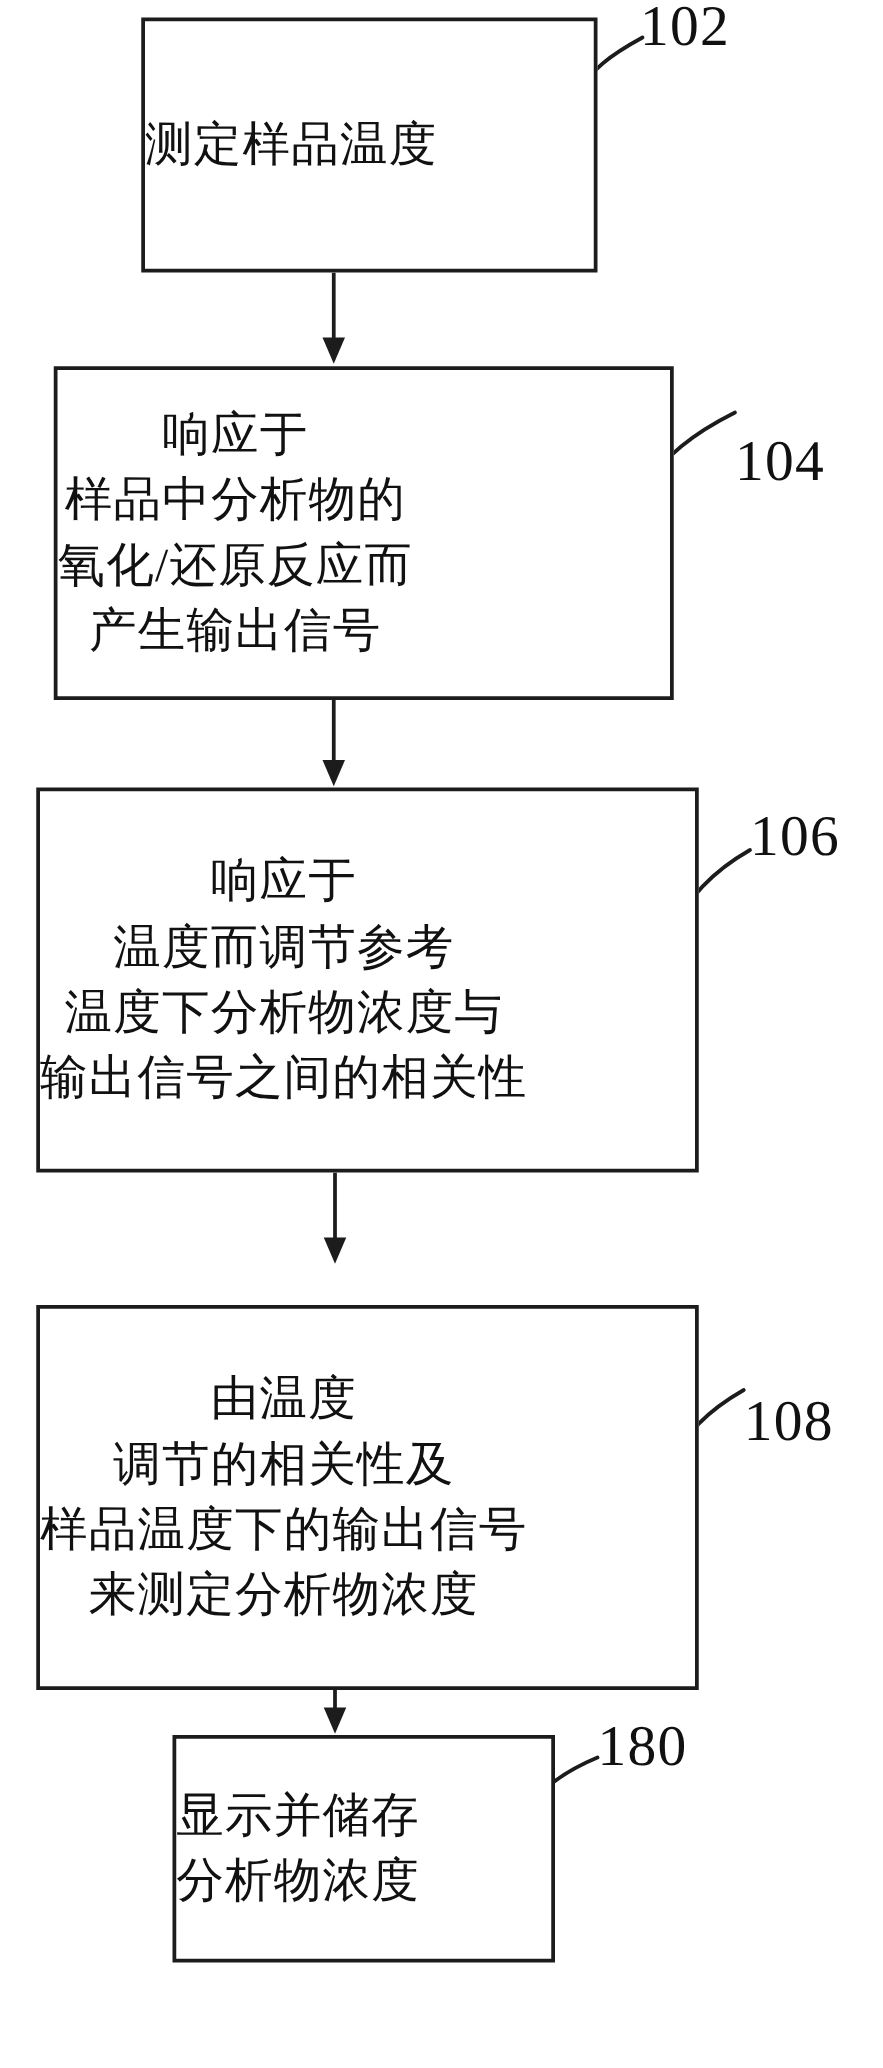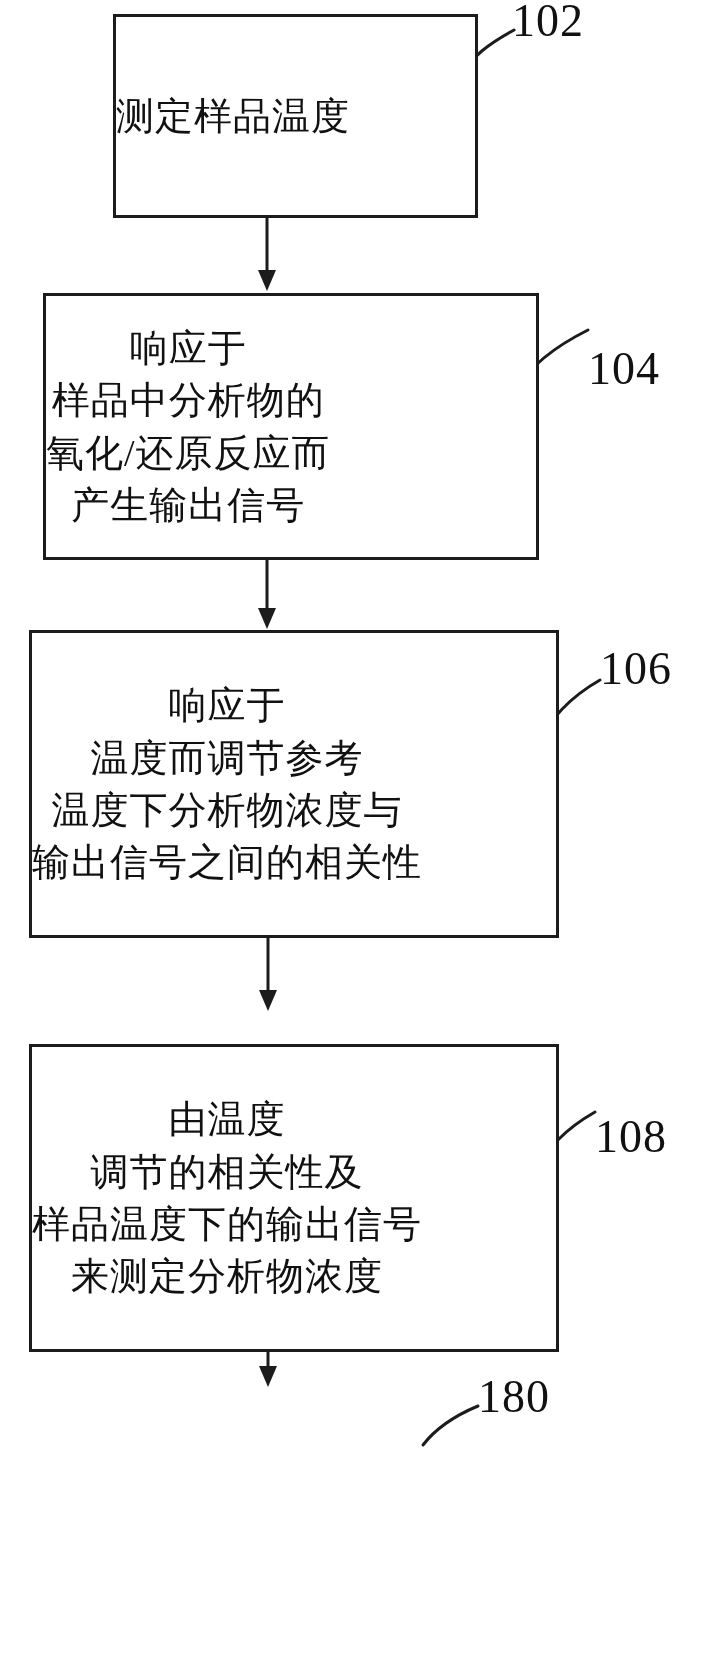--- a/index.html
+++ b/index.html
@@ -118,15 +118,19 @@
   <div class="ref-num ref-106">106</div>
 
   <div class="flow-box box-108">
     <span class="label">由温度
 调节的相关性及
 样品温度下的输出信号
 来测定分析物浓度</span>
   </div>
   <div class="ref-num ref-108">108</div>
 
+  <div class="flow-box box-110">
+    <span class="label">显示并储存
+分析物浓度</span>
+  </div>
   <div class="ref-num ref-110">180</div>
 
 </div>
 
 </body></html>

